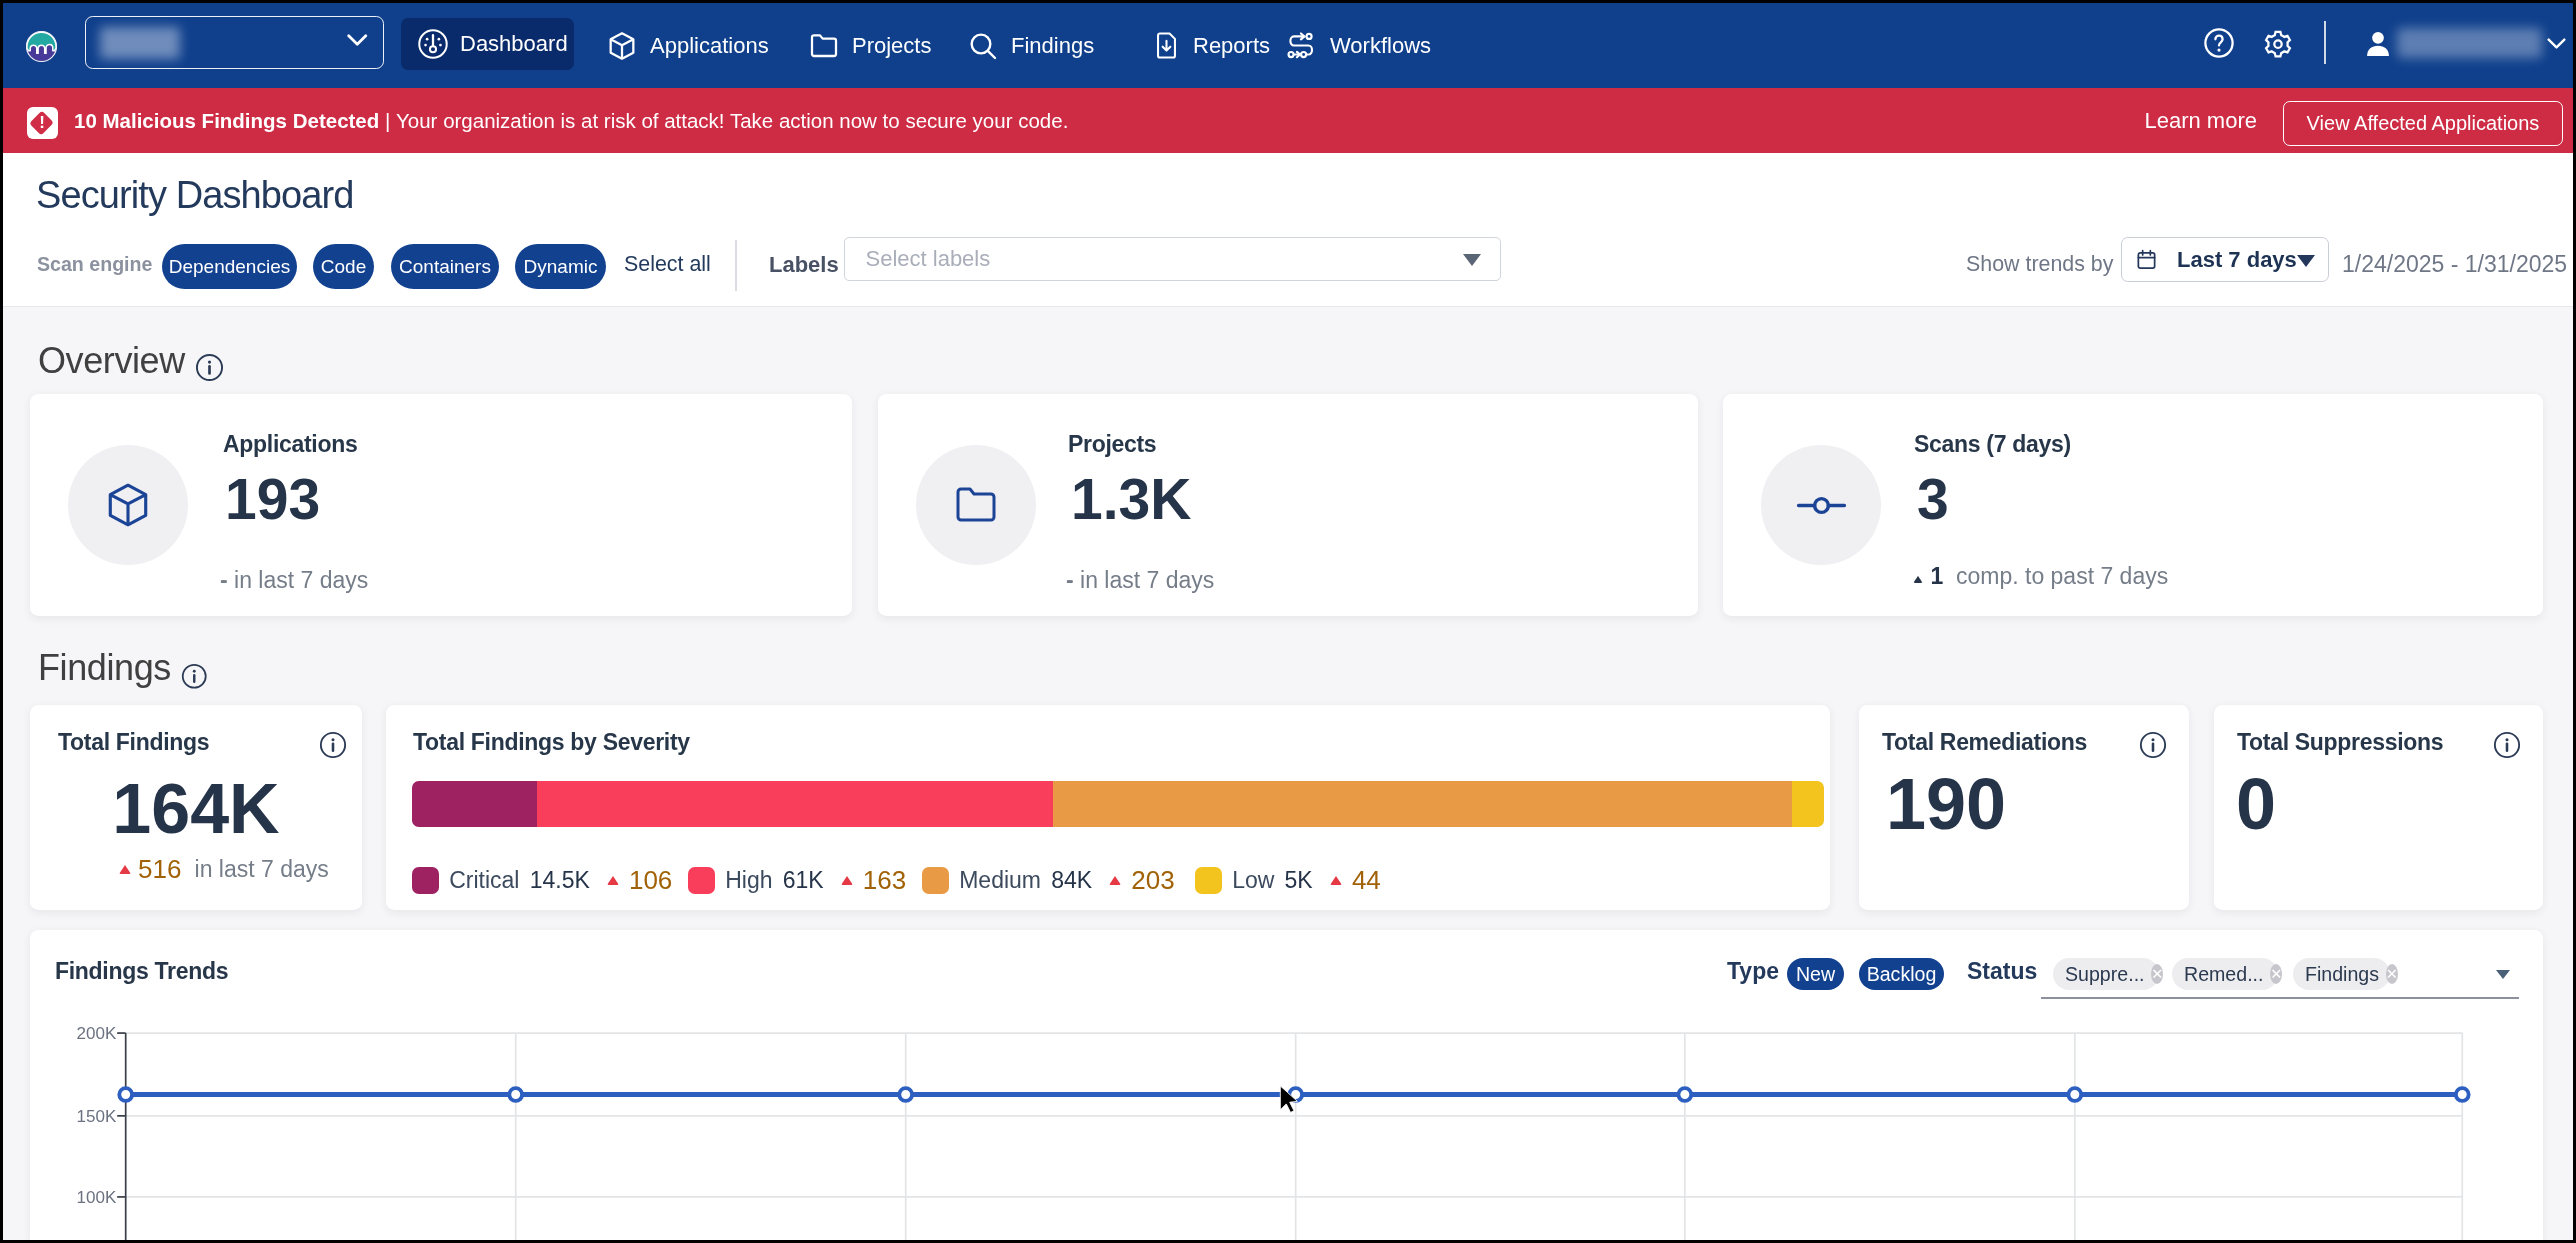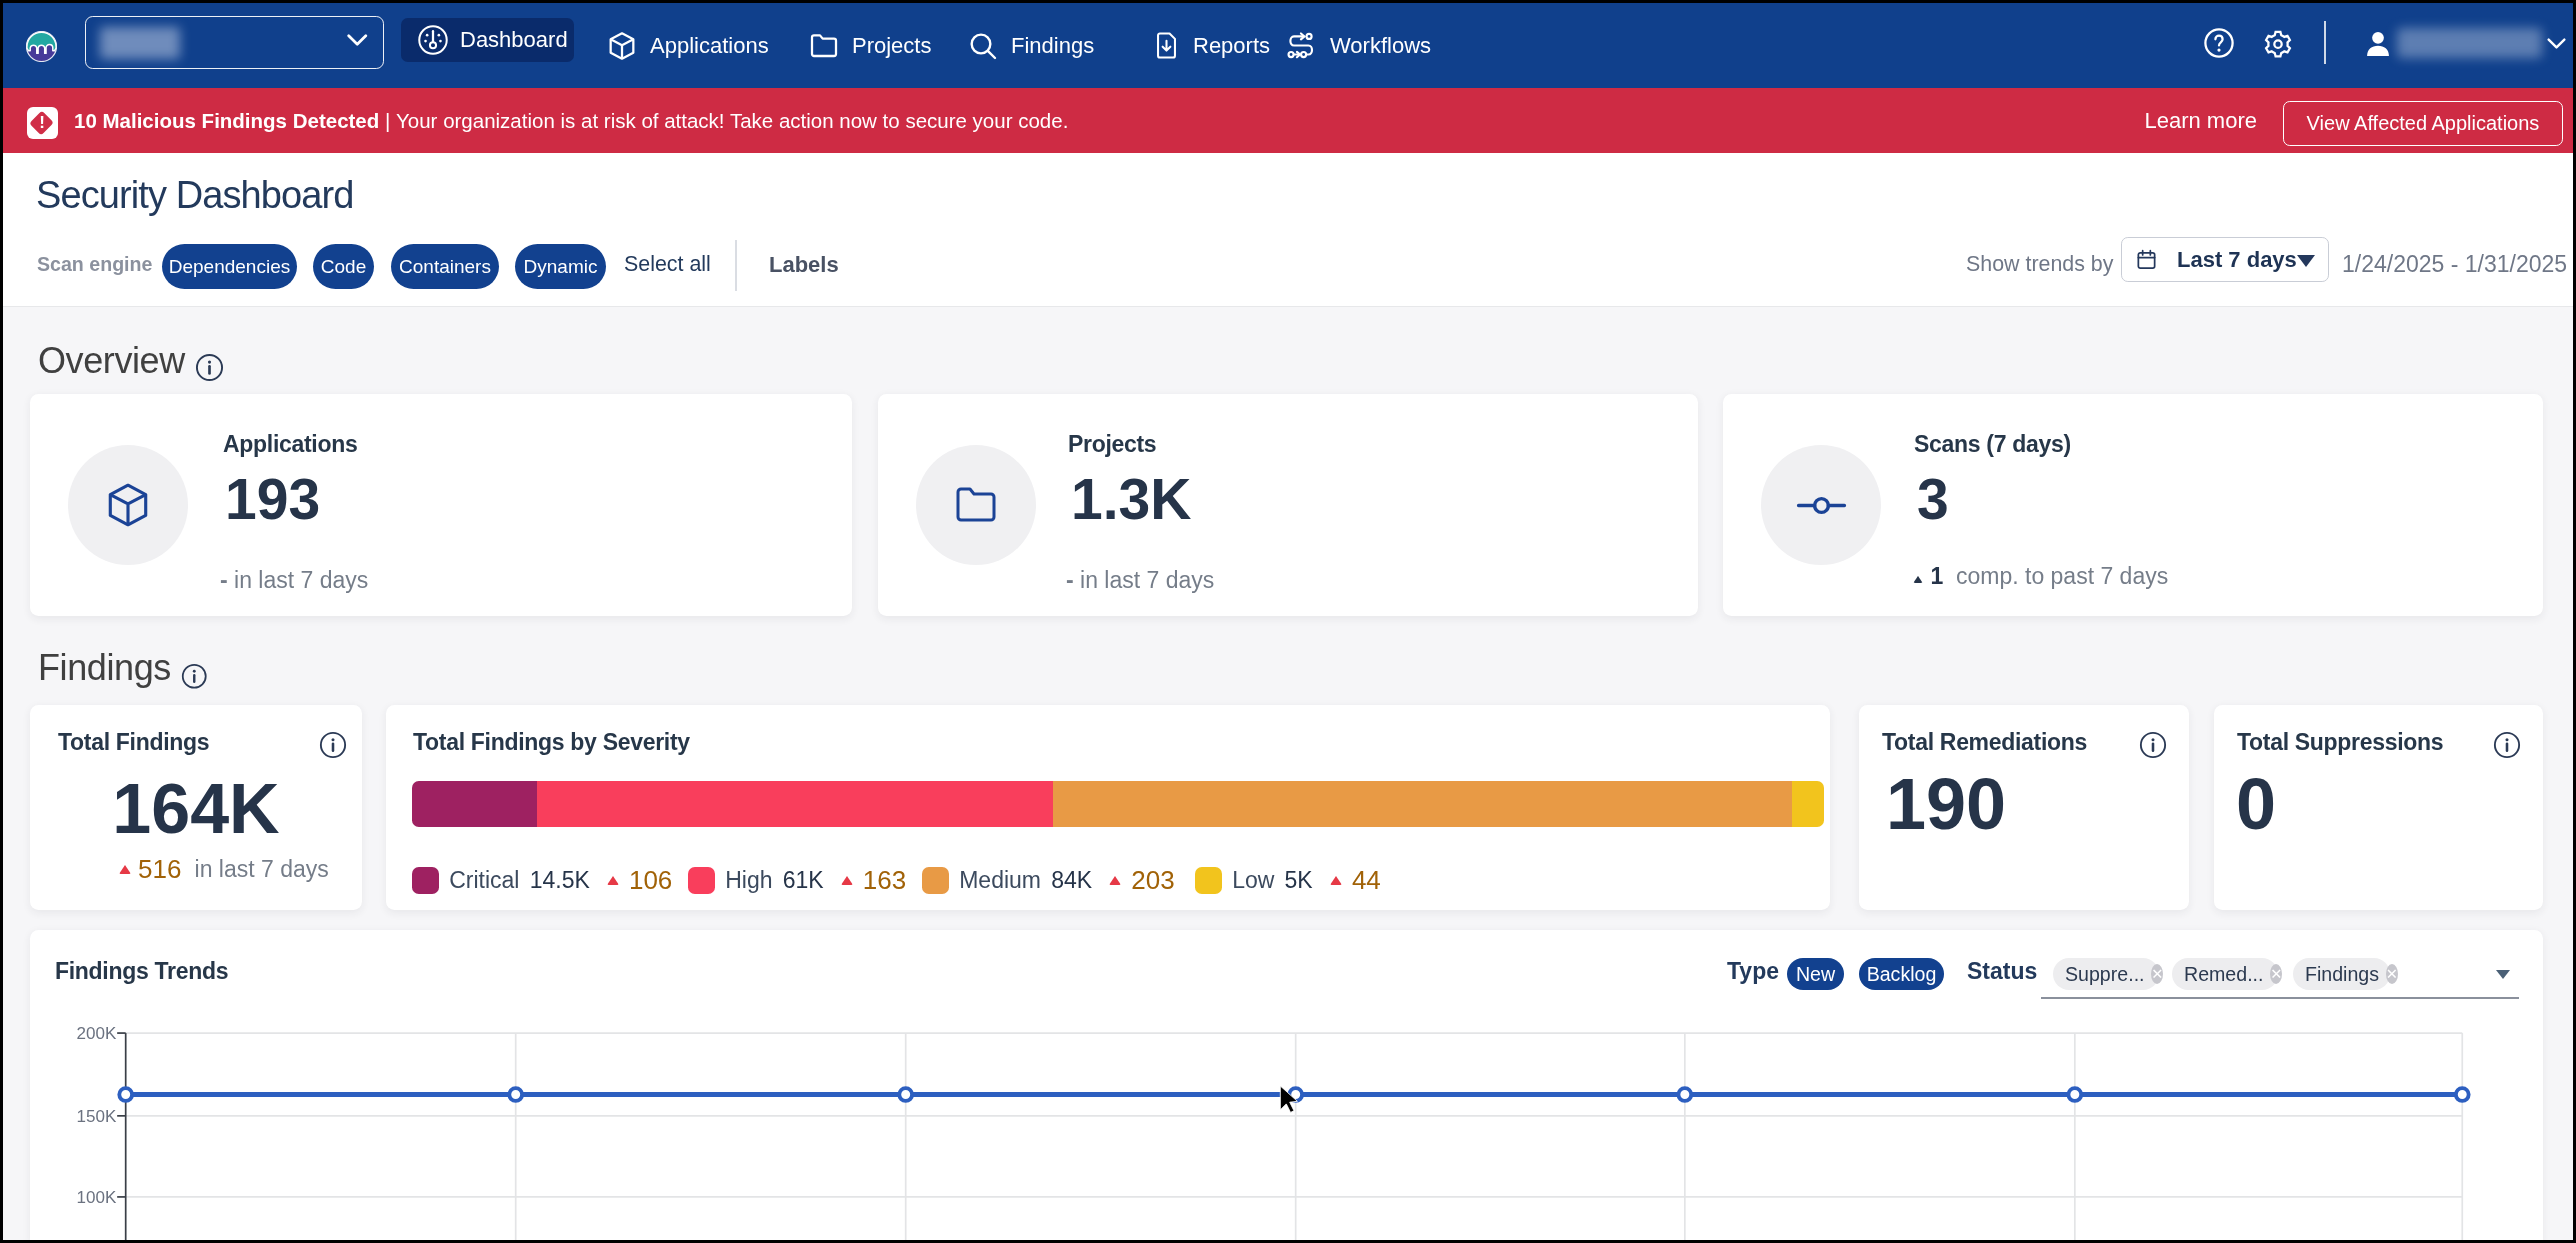--- a/index.html
+++ b/index.html
@@ -6,21 +6,21 @@
 html,body { width:2576px; height:1244px; }
 body { font-family:"Liberation Sans", sans-serif; position:relative; background:#fff; overflow:hidden; }
 .abs { position:absolute; }
 
 .frame { position:absolute; z-index:90; background:#000; }
 
 .nav { position:absolute; left:0; top:0; width:2576px; height:88px; background:#10408c; }
 .orgsel { position:absolute; left:85px; top:16px; width:299px; height:53px; border:1.7px solid rgba(255,255,255,0.92); border-radius:7.7px; }
 .orgblur { position:absolute; left:13.7px; top:10.2px; width:80px; height:32px; background:rgba(205,216,236,0.5); filter:blur(5.1px); border-radius:3.4px; }
 .navitem { position:absolute; top:3.4px; height:85px; display:flex; align-items:center; gap:12px; color:#fff; font-size:22px; }
-.navbtn { position:absolute; left:401px; top:18px; width:173px; height:44px; background:#0a2b6b; border-radius:6.8px; display:flex; align-items:center; gap:11px; padding-left:16px; color:#fff; font-size:22px; }
+.navbtn { position:absolute; left:401px; top:18px; width:173px; height:52px; background:#0a2b6b; border-radius:6.8px; display:flex; align-items:center; gap:11px; padding-left:16px; color:#fff; font-size:22px; }
 
 .banner { position:absolute; left:0; top:88px; width:2576px; height:65px; background:#ce2b44; color:#fff; }
 .bicon { position:absolute; left:26.5px; top:19px; width:31px; height:32px; background:#fff; border-radius:6px; }
 .bicon .dia { position:absolute; left:6.8px; top:6.8px; width:17px; height:18px; background:#d02e47; border-radius:3.4px; transform:rotate(45deg); }
 .bicon .ex { position:absolute; left:0; top:0; width:31px; height:32px; text-align:center; line-height:32px; color:#fff; font-weight:bold; font-size:17px; z-index:2;}
 .btext { position:absolute; left:74px; top:0; height:65px; display:flex; align-items:center; font-size:20.5px; }
 .learn { position:absolute; right:319px; top:0; height:65px; display:flex; align-items:center; font-size:22px; }
 .bbtn { position:absolute; left:2283px; top:13px; width:280px; height:45px; border:1.7px solid #fff; border-radius:6.8px; display:flex; align-items:center; justify-content:center; font-size:20px; }
 
 .header { position:absolute; left:0; top:153px; width:2576px; height:154px; background:#fff; border-bottom:1.7px solid #e7e8ea; }
@@ -158,20 +158,21 @@
   <div class="pill abs" style="left:313px;top:91px;width:61px">Code</div>
   <div class="pill abs" style="left:391px;top:91px;width:108px">Containers</div>
   <div class="pill abs" style="left:515px;top:91px;width:91px">Dynamic</div>
   <div class="frow" style="left:624px">
       <span style="font-size:21.4px;color:#233a5c">Select all</span>
     </div>
   <div class="abs" style="left:735px;top:87px;width:1.7px;height:51px;background:#dadde3"></div>
   <div class="frow" style="left:769px">
       <span style="font-size:22px;font-weight:bold;color:#495264">Labels</span>
     </div>
+  <div class="selbox">Select labels<div class="caret" style="position:absolute;right:19px;top:16px"></div></div>
   <div class="frow" style="left:1966px">
       <span style="font-size:21.4px;color:#6f7787">Show trends by</span>
     </div>
   <div class="datebox">
     <svg width="23" height="23" viewBox="0 0 24 24" fill="none" stroke="#24385c" stroke-width="1.8">
         <rect x="3.5" y="5" width="17" height="16" rx="2"></rect>
         <path d="M3.5 10 L20.5 10 M8 2.8 L8 7.2 M16 2.8 L16 7.2" stroke-linecap="round"></path>
       </svg>
     <span>Last 7 days</span>
     <div class="caret" style="position:absolute;right:13px;top:17px;border-top-color:#24385c"></div>

